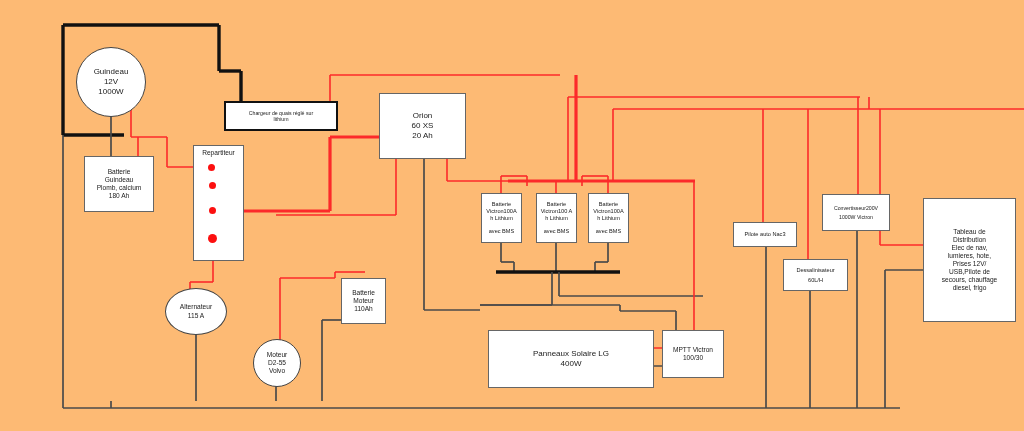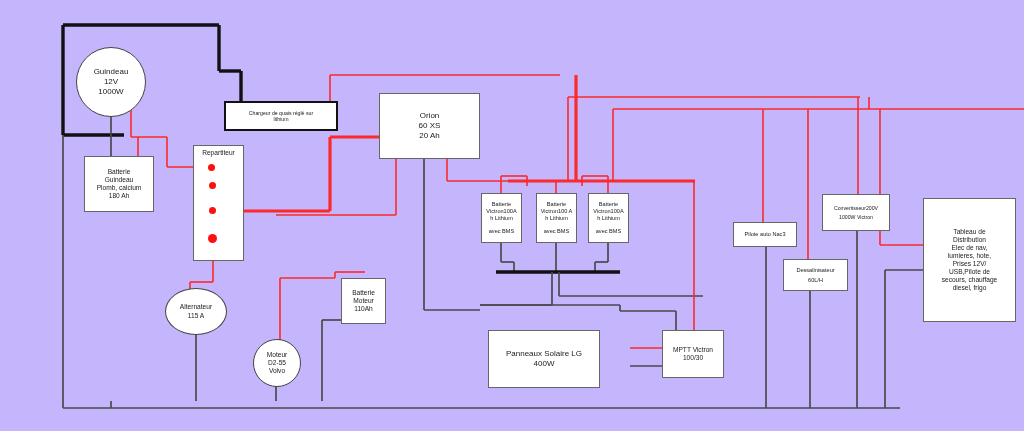--- a/index.html
+++ b/index.html
@@ -8,21 +8,21 @@
     padding: 0;
     background: #ffffff;
   }
   body {
     font-family: "Liberation Sans", sans-serif;
   }
   #diagram-root {
     position: relative;
     width: 1024px;
     height: 431px;
-    background: #c4b5fd;
+    background: #fdba74;
     overflow: hidden;
   }
   #wiring-svg {
     position: absolute;
     top: 0;
     left: 0;
     width: 1024px;
     height: 431px;
   }
   .wire-pos {
@@ -267,21 +267,21 @@
   <span class="rep-dot" style="left:208px; top:164px; width:7px; height:7px;"></span>
   <span class="rep-dot" style="left:209px; top:182px; width:7px; height:7px;"></span>
   <span class="rep-dot" style="left:209px; top:207px; width:7px; height:7px;"></span>
   <span class="rep-dot" style="left:208px; top:234px; width:9px; height:9px;"></span>
 
   <div class="node-box heavy" style="left:224px; top:101px; width:114px; height:30px;">
     <span class="node-line fs-6">Chargeur de quais réglé sur</span>
     <span class="node-line fs-6">lithium</span>
   </div>
 
-  <div class="node-box" style="left:379px; top:93px; width:101px; height:66px;">
+  <div class="node-box" style="left:379px; top:93px; width:87px; height:66px;">
     <span class="node-line fs-8">Orion</span>
     <span class="node-line fs-8">60 XS</span>
     <span class="node-line fs-8">20 Ah</span>
   </div>
 
   <div class="node-circle" style="left:165px; top:288px; width:62px; height:47px;">
     <span class="node-line fs-7">Alternateur</span>
     <span class="node-line fs-7">115 A</span>
   </div>
 
@@ -314,21 +314,21 @@
   </div>
 
   <div class="node-box" style="left:588px; top:193px; width:41px; height:50px;">
     <span class="node-line fs-65">Batterie</span>
     <span class="node-line fs-65">Victron100A</span>
     <span class="node-line fs-65">h Lithium</span>
     <span class="node-line fs-65" style="height:6px;"></span>
     <span class="node-line fs-65">avec BMS</span>
   </div>
 
-  <div class="node-box" style="left:488px; top:330px; width:112px; height:58px;">
+  <div class="node-box" style="left:488px; top:330px; width:166px; height:58px;">
     <span class="node-line fs-8">Panneaux Solaire LG</span>
     <span class="node-line fs-8">400W</span>
   </div>
 
   <div class="node-box" style="left:662px; top:330px; width:62px; height:48px;">
     <span class="node-line fs-7">MPTT Victron</span>
     <span class="node-line fs-7">100/30</span>
   </div>
 
   <div class="node-box" style="left:733px; top:222px; width:64px; height:25px;">

